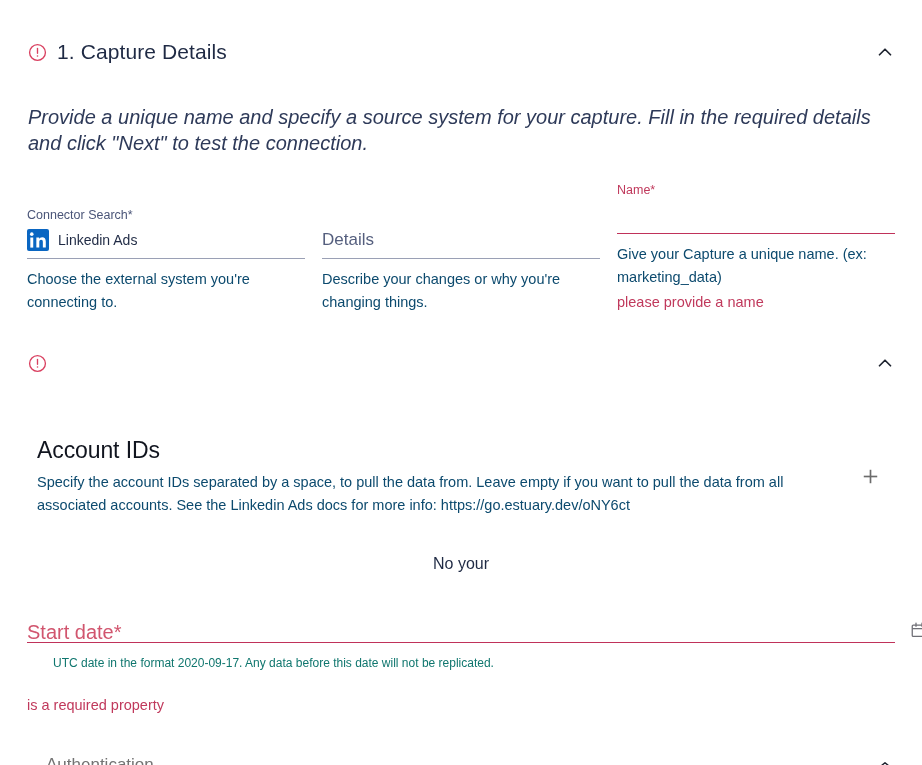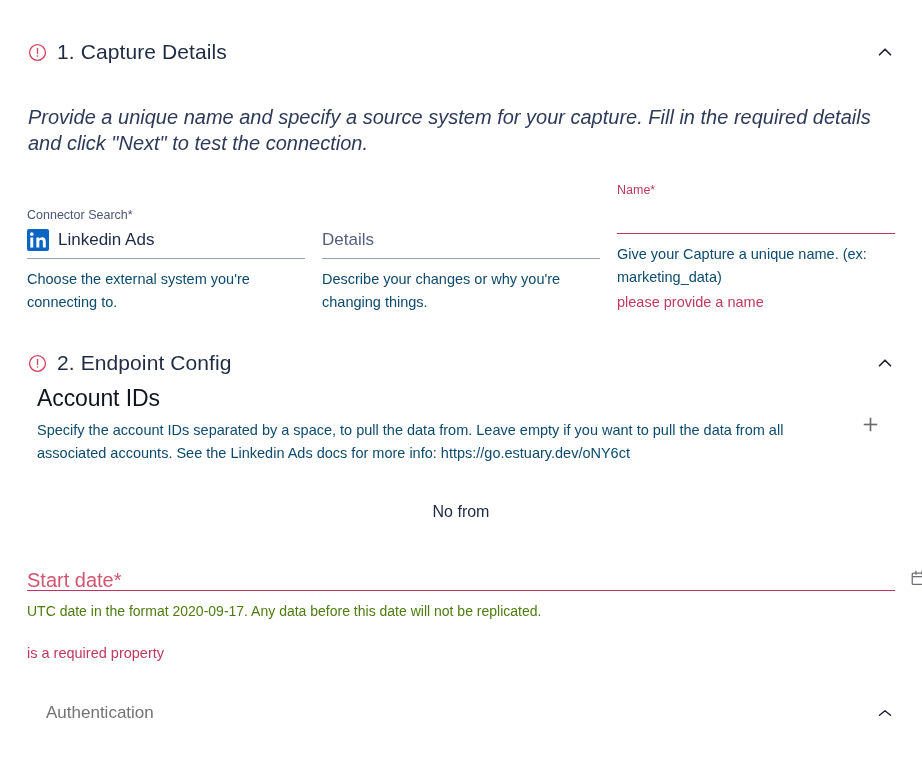--- a/index.html
+++ b/index.html
@@ -81,21 +81,21 @@
     display: flex;
     align-items: center;
     border-bottom: 1.5px solid #9aa0b5;
   }
   .field-control.err { border-bottom: 1.6px solid #c0325a; }
 
   .field-value {
     display: flex;
     align-items: center;
     gap: 9px;
-    font-size: 17px;
+    font-size: 14px;
     color: #1f2a44;
     padding-bottom: 2px;
   }
   .field-placeholder {
     font-size: 17px;
     color: #555f7e;
     padding-bottom: 2px;
   }
 
   .linkedin-icon { width: 22px; height: 22px; display: block; flex: none; }
@@ -174,23 +174,24 @@
     bottom: 1px;
     width: 26px; height: 26px;
     background: none; border: none; padding: 0;
     display: flex; align-items: center; justify-content: center;
     cursor: pointer;
   }
   .cal-icon { width: 17px; height: 17px; display: block; }
 
   .startdate-help {
     margin-top: 9px;
-    font-size: 14px;
+    font-size: 12px;
     line-height: 22px;
-    color: #4d7c0f;
+    color: #0f766e;
+    margin-left: 26px;
   }
   .startdate-error {
     margin-top: 20px;
     font-size: 14.5px;
     line-height: 22px;
     color: #c0395c;
   }
 
   
   .auth-row {
@@ -277,47 +278,46 @@
 
     <div class="section-header">
       <div class="title-wrap">
         <span class="alert-icon">
           <svg viewBox="0 0 24 24" width="19" height="19" aria-hidden="true">
             <circle cx="12" cy="12" r="10" fill="none" stroke="#d94060" stroke-width="1.7"></circle>
             <line x1="12" y1="7" x2="12" y2="13" stroke="#d94060" stroke-width="1.7" stroke-linecap="round"></line>
             <circle cx="12" cy="16.4" r="1.05" fill="#d94060"></circle>
           </svg>
         </span>
-        <span class="sec-title">2. Endpoint Config</span>
       </div>
       <span class="chevron">
         <svg viewBox="0 0 24 24" width="22" height="22" aria-hidden="true">
           <polyline points="6,15 12,9 18,15" fill="none" stroke="#1f2430" stroke-width="1.9" stroke-linecap="round" stroke-linejoin="round"></polyline>
         </svg>
       </span>
     </div>
 
-    <div class="endpoint-body" style="">
+    <div class="endpoint-body" style="margin-top:52px;">
 
       <div class="account-block">
         <div class="account-text">
           <h2 class="account-title">Account IDs</h2>
           <p class="account-desc">Specify the account IDs separated by a space, to pull the data from. Leave empty if you want to pull the data from all associated accounts. See the Linkedin Ads docs for more info: https://go.estuary.dev/oNY6ct</p>
         </div>
         <button class="add-btn">
           <span class="plus-icon">
             <svg viewBox="0 0 24 24" width="19" height="19" aria-hidden="true">
               <line x1="12" y1="3.5" x2="12" y2="20.5" stroke="#6c6c6c" stroke-width="2.1"></line>
               <line x1="3.5" y1="12" x2="20.5" y2="12" stroke="#6c6c6c" stroke-width="2.1"></line>
             </svg>
           </span>
         </button>
       </div>
 
-      <div class="no-data">No from</div>
+      <div class="no-data">No your</div>
     </div>
 
     <div class="startdate-wrap" style="margin-top:44px;">
       <div style="position:relative;">
         <div class="startdate-control">
           <span class="startdate-label"><span>Start date</span><span>*</span></span>
         </div>
         <button class="cal-btn">
           <span class="cal-icon">
             <svg viewBox="0 0 24 24" width="18" height="18" aria-hidden="true">

